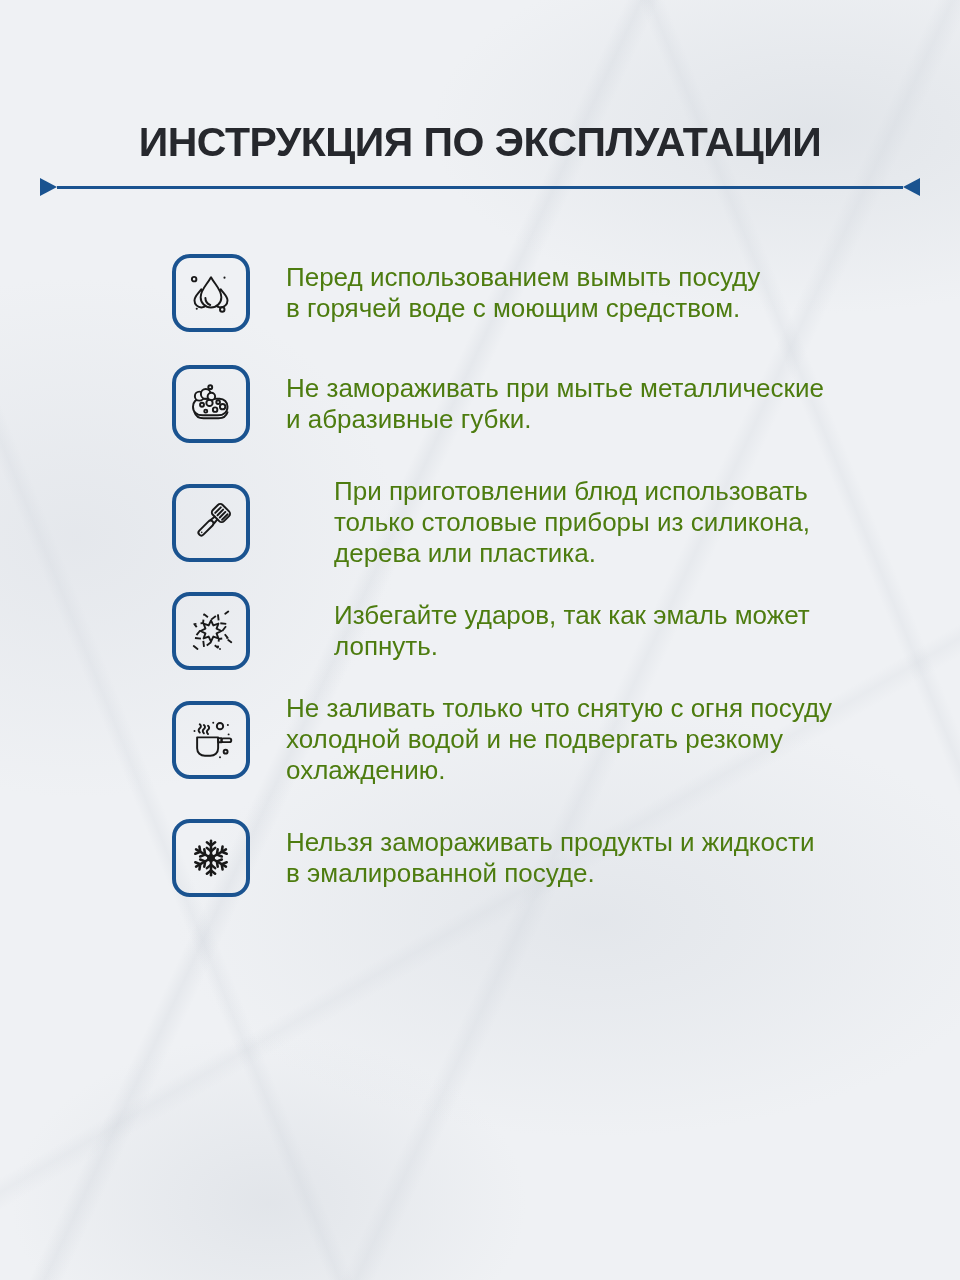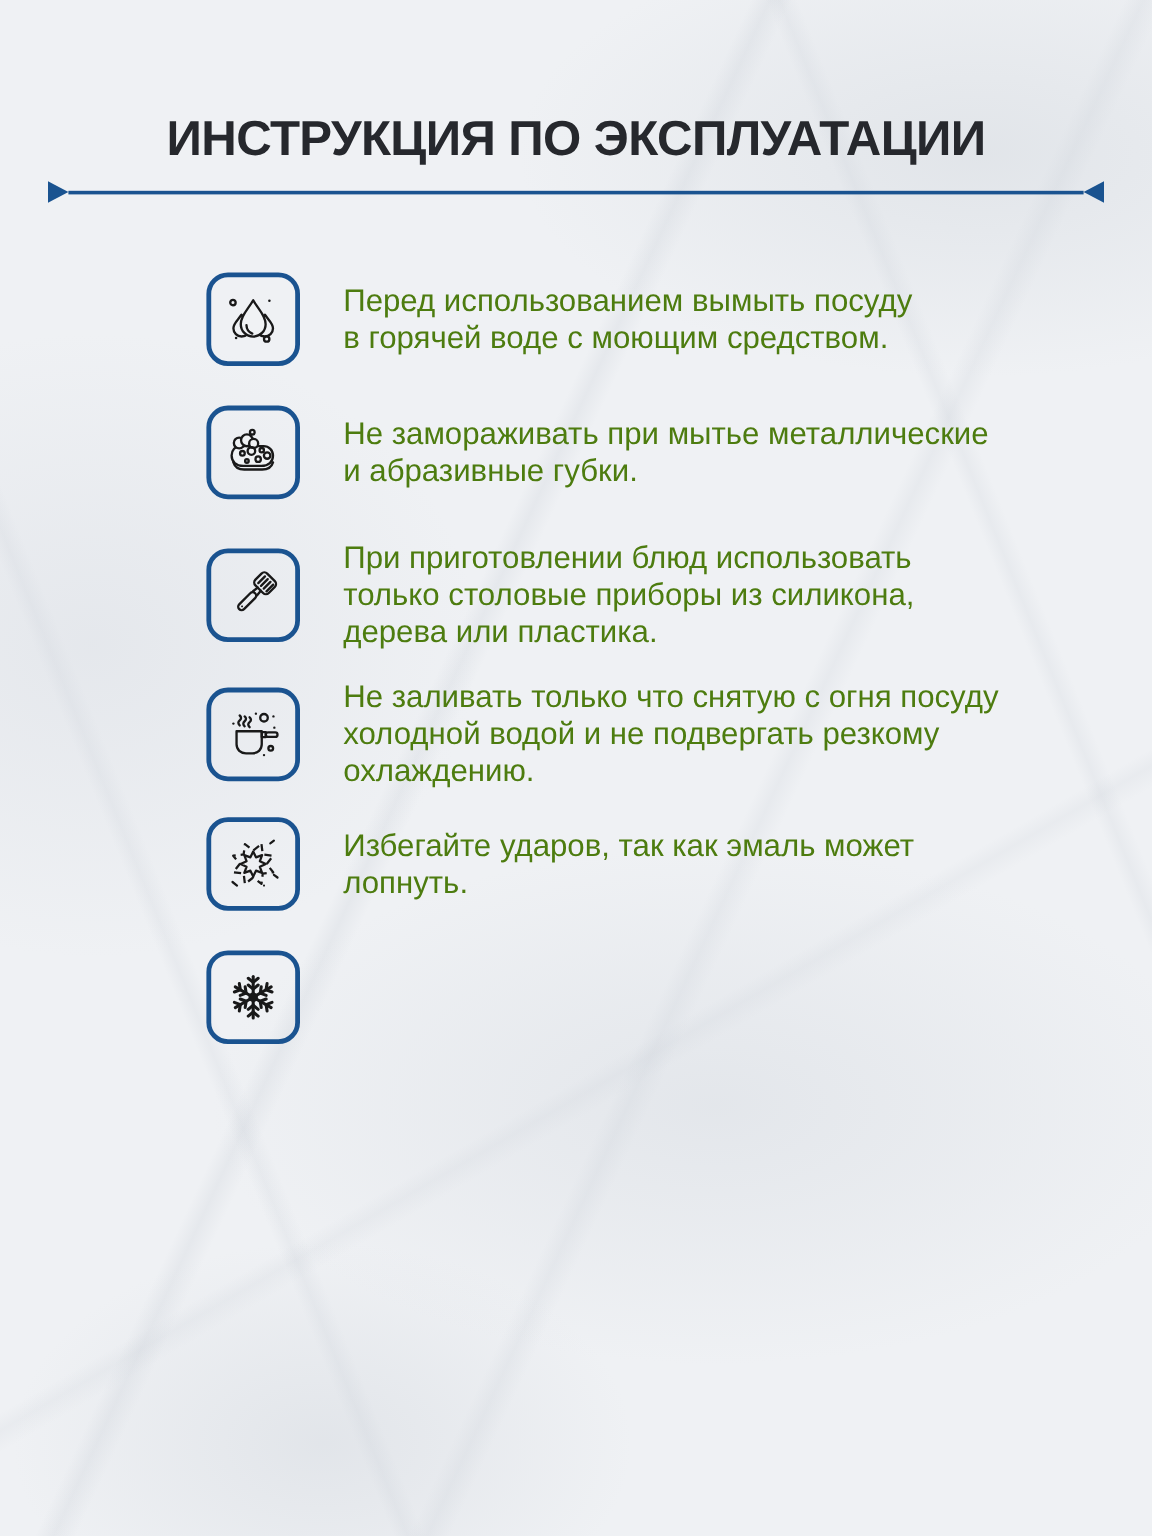--- a/index.html
+++ b/index.html
@@ -17,21 +17,21 @@
     background-image:
       radial-gradient(ellipse 620px 300px at 85% 10%, rgba(203,209,216,0.38), transparent 62%),
       radial-gradient(ellipse 520px 420px at 8% 42%, rgba(205,210,218,0.30), transparent 62%),
       radial-gradient(ellipse 700px 360px at 62% 72%, rgba(200,206,214,0.30), transparent 60%),
       radial-gradient(ellipse 430px 280px at 28% 94%, rgba(198,204,212,0.32), transparent 60%),
       linear-gradient(115deg, transparent 40.2%, rgba(186,193,203,0.18) 41.2%, transparent 42.4%, transparent 60.2%, rgba(186,193,203,0.15) 61.2%, transparent 62.4%),
       linear-gradient(68deg,  transparent 22.2%, rgba(186,193,203,0.14) 23.0%, transparent 24.0%, transparent 78.2%, rgba(186,193,203,0.14) 79.0%, transparent 80.0%),
       linear-gradient(150deg, transparent 64.2%, rgba(186,193,203,0.12) 65.0%, transparent 66.0%);
   }
 
-  .header { margin-top: 92px; text-align: center; }
+  .header { margin-top: 119px; text-align: center; }
 
   .page-title {
     font-size: 41px;
     font-weight: bold;
     letter-spacing: -0.5px;
     color: #26282d;
   }
 
   .divider {
     width: 880px;
@@ -59,21 +59,21 @@
 
   :root { --accent: #1a5390; --ink: #191919; }
 
   .instruction-list { margin: 58px 0 0 172px; }
 
   .item {
     display: flex;
     align-items: center;
     margin-bottom: 33px;
   }
-  .item:nth-child(3), .item:nth-child(4) { margin-bottom: 23px; }
+  .item:nth-child(3), .item:nth-child(4) { margin-bottom: 23px; gap: 48px; }
 
   .icon-box {
     flex: 0 0 auto;
     width: 78px;
     height: 78px;
     border: 4px solid var(--accent);
     border-radius: 18px;
     display: flex;
     align-items: center;
     justify-content: center;
@@ -151,20 +151,35 @@
           <line x1="39.4" y1="8" x2="39.4" y2="18.5"></line>
           <path d="M29.5 22.5 L28.8 29 M34.5 22.5 L35.2 29"></path>
           <rect x="28.2" y="29" width="7.6" height="25" rx="3.8"></rect>
           <circle cx="32" cy="49.5" r="1.1" fill="#191919" stroke="none"></circle>
         </g>
       </svg>
     </div>
     <div class="item-text">При приготовлении блюд использовать
 только столовые приборы из силикона,
 дерева или пластика.</div>
+  </div>
+
+  <div class="item">
+    <div class="icon-box">
+      <svg width="48" height="48" viewBox="0 0 64 64" fill="none" stroke="#191919" stroke-width="2.5" stroke-linejoin="round">
+        <polygon points="32,18 35.1,24.6 41.9,22.1 39.4,28.9 46,32 39.4,35.1 41.9,41.9 35.1,39.4 32,46 28.9,39.4 22.1,41.9 24.6,35.1 18,32 24.6,28.9 22.1,22.1 28.9,24.6"></polygon>
+        <polygon stroke-dasharray="8 5.5" points="41.2,9.8 42.6,21.4 54.2,22.8 47,32 54.2,41.2 42.6,42.6 41.2,54.2 32,47 22.8,54.2 21.4,42.6 9.8,41.2 17,32 9.8,22.8 21.4,21.4 22.8,9.8 32,17"></polygon>
+        <path d="M51 9 l4 -3" stroke-linecap="round"></path>
+        <path d="M55 44 l4 3" stroke-linecap="round"></path>
+        <path d="M9 52 l5 4" stroke-linecap="round"></path>
+        <circle cx="44" cy="56" r="1.2" fill="#191919" stroke="none"></circle>
+      </svg>
+    </div>
+    <div class="item-text">Избегайте ударов, так как эмаль может
+лопнуть.</div>
   </div>
 
   <div class="item">
     <div class="icon-box">
       <svg width="48" height="48" viewBox="0 0 64 64" fill="none" stroke="#191919" stroke-width="2.6" stroke-linecap="round" stroke-linejoin="round">
         <path d="M13.5 28.5 h28 v14.5 c0 6 -4.5 10 -10.5 10 h-7 c-6 0 -10.5 -4 -10.5 -10 Z"></path>
         <rect x="41.5" y="29.5" width="4.5" height="5.5"></rect>
         <rect x="46" y="29.8" width="13" height="5" rx="2.5"></rect>
         <path d="M17 22 c-2 -1.8 -2 -4 0 -5.6 c2 -1.6 2 -3.8 0 -5.4"></path>
         <path d="M22.5 23 c-2 -1.8 -2 -4 0 -5.6 c2 -1.6 2 -3.8 0 -5.4"></path>
@@ -174,35 +189,20 @@
         <circle cx="35" cy="9" r="1.3" fill="#191919" stroke="none"></circle>
         <circle cx="54.5" cy="12" r="1.3" fill="#191919" stroke="none"></circle>
         <circle cx="55.5" cy="24.5" r="1.3" fill="#191919" stroke="none"></circle>
         <circle cx="51.5" cy="47.5" r="2.6"></circle>
         <circle cx="44" cy="55" r="1.3" fill="#191919" stroke="none"></circle>
       </svg>
     </div>
     <div class="item-text">Не заливать только что снятую с огня посуду
 холодной водой и не подвергать резкому
 охлаждению.</div>
-  </div>
-
-  <div class="item">
-    <div class="icon-box">
-      <svg width="48" height="48" viewBox="0 0 64 64" fill="none" stroke="#191919" stroke-width="2.5" stroke-linejoin="round">
-        <polygon points="32,18 35.1,24.6 41.9,22.1 39.4,28.9 46,32 39.4,35.1 41.9,41.9 35.1,39.4 32,46 28.9,39.4 22.1,41.9 24.6,35.1 18,32 24.6,28.9 22.1,22.1 28.9,24.6"></polygon>
-        <polygon stroke-dasharray="8 5.5" points="41.2,9.8 42.6,21.4 54.2,22.8 47,32 54.2,41.2 42.6,42.6 41.2,54.2 32,47 22.8,54.2 21.4,42.6 9.8,41.2 17,32 9.8,22.8 21.4,21.4 22.8,9.8 32,17"></polygon>
-        <path d="M51 9 l4 -3" stroke-linecap="round"></path>
-        <path d="M55 44 l4 3" stroke-linecap="round"></path>
-        <path d="M9 52 l5 4" stroke-linecap="round"></path>
-        <circle cx="44" cy="56" r="1.2" fill="#191919" stroke="none"></circle>
-      </svg>
-    </div>
-    <div class="item-text">Избегайте ударов, так как эмаль может
-лопнуть.</div>
   </div>
 
   <div class="item">
     <div class="icon-box">
       <svg width="48" height="48" viewBox="0 0 64 64" fill="none" stroke="#191919" stroke-width="3.4" stroke-linecap="round" stroke-linejoin="round">
         <defs>
           <g id="arm">
             <path d="M32 32 L32 9"></path>
             <path d="M32 15.5 l-5.5 -4.5 M32 15.5 l5.5 -4.5"></path>
             <path d="M32 23 l-5.5 -4.5 M32 23 l5.5 -4.5"></path>
@@ -210,15 +210,17 @@
         </defs>
         <use href="#arm"></use>
         <use href="#arm" transform="rotate(60 32 32)"></use>
         <use href="#arm" transform="rotate(120 32 32)"></use>
         <use href="#arm" transform="rotate(180 32 32)"></use>
         <use href="#arm" transform="rotate(240 32 32)"></use>
         <use href="#arm" transform="rotate(300 32 32)"></use>
         <polygon points="32,26 37.2,29 37.2,35 32,38 26.8,35 26.8,29" fill="#191919" stroke="none"></polygon>
       </svg>
     </div>
+    <div class="item-text">Нельзя замораживать продукты и жидкости
+в эмалированной посуде.</div>
   </div>
 
 </div>
 
 </body></html>

